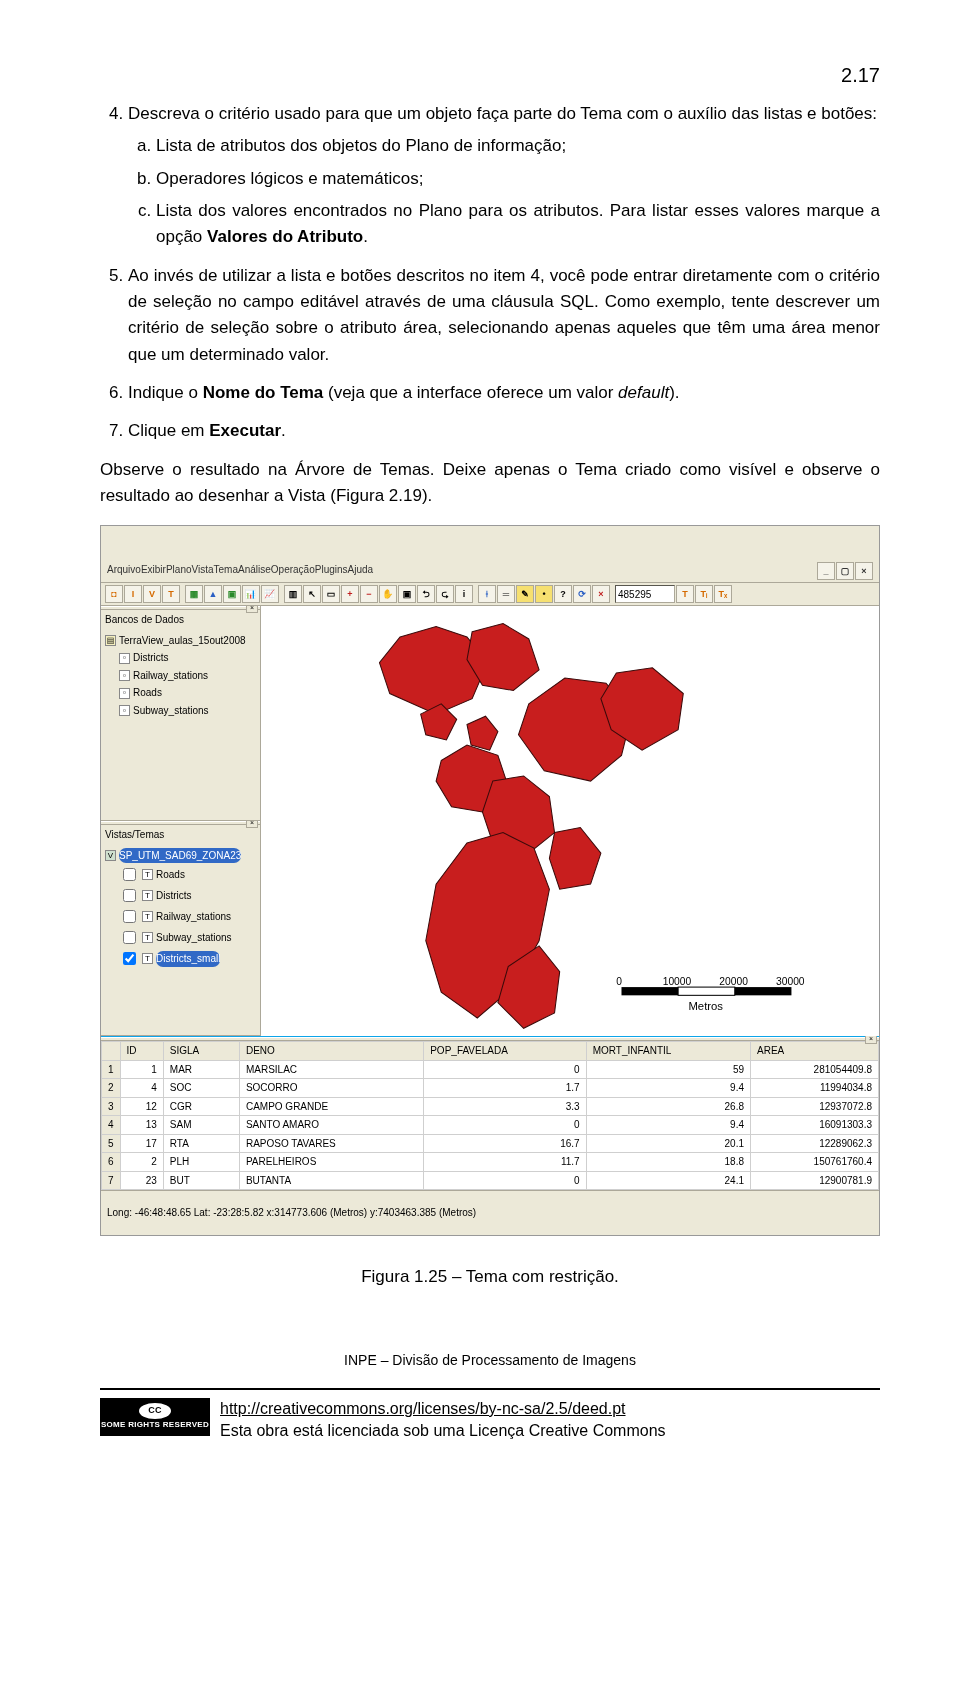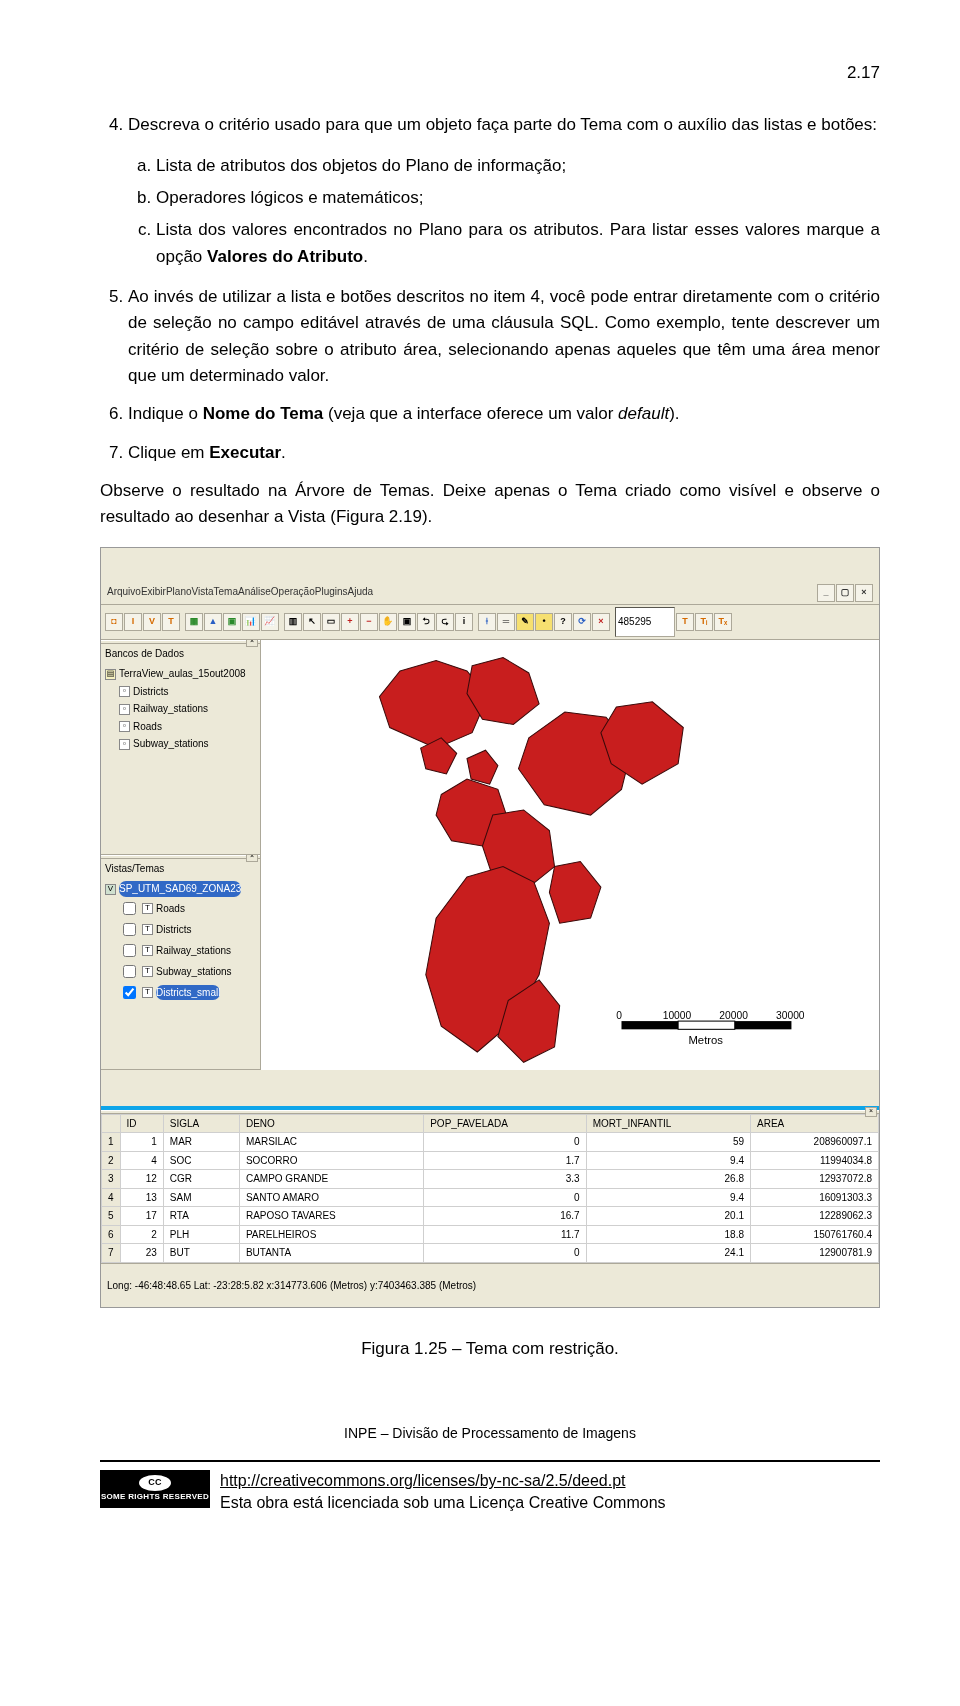--- a/index.html
+++ b/index.html
@@ -10,26 +10,26 @@
     color: #000;
     width: 960px;
   }
   .page {
     padding: 60px 80px 40px 100px;
     font-size: 17px;
     line-height: 1.55;
   }
   .page-num {
     text-align: right;
-    font-size: 17px;
-    margin-bottom: 26px;
+    font-size: 20px;
+    margin-bottom: 10px;
   }
   ol.main { padding-left: 28px; margin: 0 0 10px 0; }
   ol.main > li { margin-bottom: 12px; text-align: justify; }
-  ol.sub { list-style-type: lower-alpha; padding-left: 28px; margin: 14px 0; }
+  ol.sub { list-style-type: lower-alpha; padding-left: 28px; margin: 6px 0; }
   ol.sub > li { margin-bottom: 6px; text-align: justify; }
   .para { margin: 0 0 16px 0; text-align: justify; }
   .bold { font-weight: bold; }
   .italic { font-style: italic; }
   .screenshot {
     margin: 10px 0 6px 0;
     border: 1px solid #999;
     background: #ece9d8;
     font-family: Tahoma, Arial, sans-serif;
     font-size: 10px;
@@ -44,40 +44,39 @@
     border: 1px solid #aca899;
     display: inline-flex; align-items: center; justify-content: center;
     font-size: 9px; font-weight: bold;
   }
   .tbtn.orange { color: #d56a00; }
   .tbtn.green { color: #2a8a2a; }
   .tbtn.blue { color: #2a5fc4; }
   .tbtn.red { color: #c02020; }
   .tbtn.yellow { background: #f6e070; }
   .tsep { width: 3px; height: 18px; background: transparent; }
-  .tinput { width: 60px; height: 16px; border: 1px inset #aca899; background: #fff; font-size: 10px; padding: 14px 2px; }
+  .tinput { width: 60px; height: 16px; border: 1px inset #aca899; background: #fff; font-size: 10px; padding: 8px 2px; }
   .main-area { display: flex; height: 430px; }
   .left-col { width: 160px; display: flex; flex-direction: column; border-right: 1px solid #aca899; }
   .panel { border-bottom: 1px solid #aca899; background: #ece9d8; flex: 1; overflow: hidden; }
   .panel-grip { height: 4px; background: #ece9d8; border-top: 1px solid #fff; border-bottom: 1px solid #aca899; display:flex; align-items:center; justify-content:flex-end; padding-right:2px; }
   .panel-grip .xbtn { width: 12px; height: 10px; background: #ece9d8; border: 1px solid #aca899; font-size: 7px; display:flex; align-items:center; justify-content:center; }
   .panel-title { font-size: 10px; padding: 2px 4px; }
   .tree { padding: 2px 4px; font-size: 10px; }
   .tree-node { display: flex; align-items: center; gap: 3px; padding: 1px 0; }
   .tree-indent { padding-left: 14px; }
   .tree-ico { width: 11px; height: 11px; border: 1px solid #888; display:inline-flex; align-items:center; justify-content:center; font-size:8px; background:#fff;}
   .tree-ico.db { background:#f5f0c0; }
   .tree-sel { background: #3169c6; color: #fff; padding: 0 0; border-radius: 7px; }
   .canvas { flex: 1; background: #fff; position: relative; }
   .canvas svg { position: absolute; inset: 0; }
   .data-grid {
-    border-top: 4px solid #0ea5e9;
+    border-top: 1px solid #0ea5e9;
     font-size: 10px;
     background: #7dd3fc;
-    margin-top: 36px;
   }
   .data-grid table { border-collapse: collapse; width: 100%; background: #fff; }
   .data-grid th, .data-grid td { border: 1px solid #cfcfcf; padding: 1px 6px; text-align: left; background: #fff; }
   .data-grid th { background: #ece9d8; font-weight: normal; }
   .data-grid .rowhead { background: #ece9d8; text-align: center; width: 18px; }
   .data-grid .num { text-align: right; }
   .statusbar { font-size: 10px; padding: 14px 6px; background: #ece9d8; border-top: 1px solid #aca899; }
   .caption { text-align: center; font-size: 17px; margin: 28px 0 60px 0; }
   .footer-text { text-align: center; font-size: 14px; margin-bottom: 16px; }
   .license { display: flex; align-items: flex-start; gap: 10px; border-top: 2px solid #000; padding-top: 8px; margin-top: 6px; }
@@ -296,21 +295,21 @@
           </tr>
         </thead>
         <tbody id="grid-body">
             <tr>
               <td class="rowhead">1</td>
               <td class="num">1</td>
               <td>MAR</td>
               <td>MARSILAC</td>
               <td class="num">0</td>
               <td class="num">59</td>
-              <td class="num">208960097.1</td>
+              <td class="num">281054409.8</td>
             </tr>
             <tr>
               <td class="rowhead">2</td>
               <td class="num">4</td>
               <td>SOC</td>
               <td>SOCORRO</td>
               <td class="num">1.7</td>
               <td class="num">9.4</td>
               <td class="num">11994034.8</td>
             </tr>

